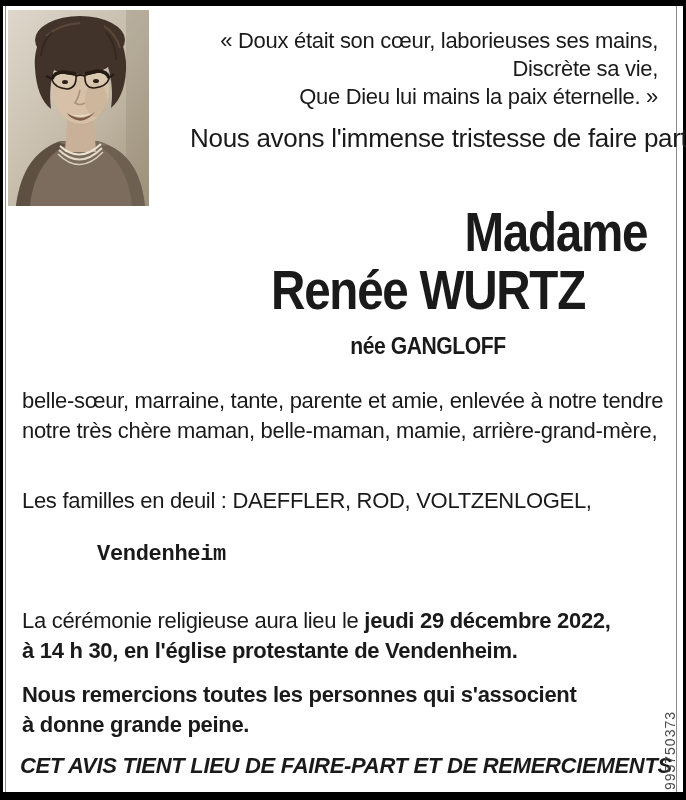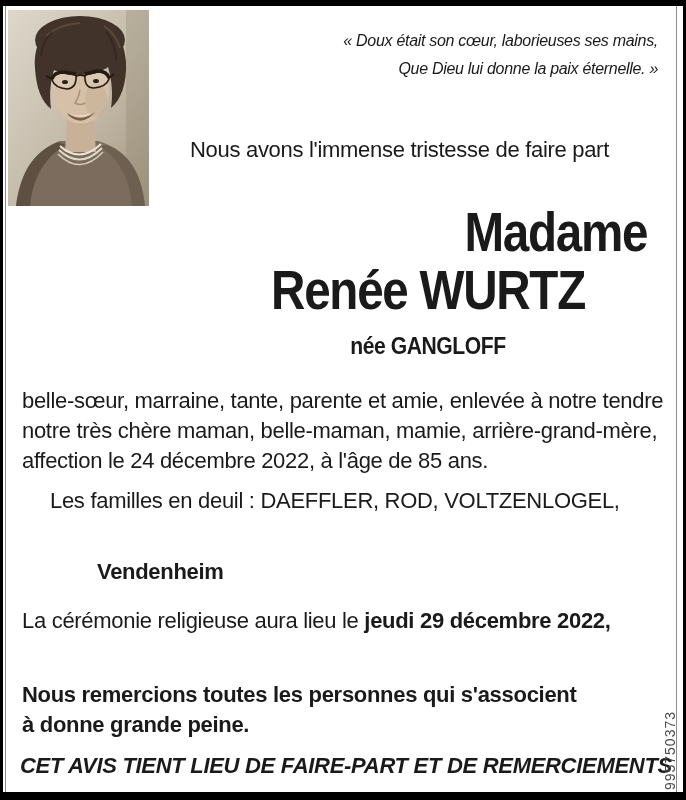--- a/index.html
+++ b/index.html
@@ -16,25 +16,25 @@
   
   .rule{position:absolute;top:6px;height:786px;width:1px;background:#8d8d8d;}
   .rule.l{left:5px;}
   .rule.r{left:676px;}
 
   .abs{position:absolute;}
 
   .photo{left:8px;top:10px;width:141px;height:196px;display:block;}
 
   .epigraph{
-    right:28px;top:27px;text-align:right;font-style:italic;
-    font-size:16px;line-height:28px;letter-spacing:-0.3px;white-space:nowrap;
+    right:28px;top:27px;text-align:right;
+    font-size:22px;line-height:28px;letter-spacing:-0.3px;white-space:nowrap;
   }
   .intro{
-    left:190px;top:135px;font-size:22px;line-height:30px;letter-spacing:-0.3px;white-space:nowrap;
+    left:190px;top:123px;font-size:26px;line-height:30px;letter-spacing:-0.3px;white-space:nowrap;
   }
   .name-block{left:170px;width:516px;text-align:center;}
   .name-line{
     font-weight:bold;font-size:56px;line-height:56px;letter-spacing:-1.5px;
     transform:scaleX(0.85);transform-origin:50% 50%;white-space:nowrap;
   }
   .maiden{
     font-weight:bold;font-size:24px;line-height:24px;letter-spacing:-0.5px;
     transform:scaleX(0.88);transform-origin:50% 50%;white-space:nowrap;
   }
@@ -104,51 +104,52 @@
   <path d="M59,103 Q73,113 87,102 Q75,117 61,106 Z" fill="#7d5c48"></path>
   <path d="M62,104 Q73,110 84,103 Q73,107 62,104 Z" fill="#e9dec9"></path>
 
   <path d="M52,136 Q72,154 93,134" stroke="#ece5d5" stroke-width="2" fill="none"></path>
   <path d="M51,140 Q72,160 94,138" stroke="#e3dbc8" stroke-width="2" fill="none"></path>
   <path d="M50,144 Q72,166 95,142" stroke="#d8cfba" stroke-width="1.6" fill="none"></path>
 </svg>
 
 <div class="abs epigraph">
   <div>« Doux était son cœur, laborieuses ses mains,</div>
-  <div>Que Dieu lui donne la paix éternelle. »</div>
+  <div>Discrète sa vie,</div>
+  <div>Que Dieu lui mains la paix éternelle. »</div>
 </div>
 
 <div class="abs intro">
   <div>Nous avons l'immense tristesse de faire part</div>
 </div>
 
 <div class="abs name-block" style="top:204px;text-align:right;">
   <div class="name-line">Madame</div>
 </div>
 <div class="abs name-block" style="top:262px;">
   <div class="name-line">Renée WURTZ</div>
 </div>
 <div class="abs name-block" style="top:334px;">
   <div class="maiden">née GANGLOFF</div>
 </div>
 
 <div class="abs para" style="top:386px;">
   <div>belle-sœur, marraine, tante, parente et amie, enlevée à notre tendre</div>
   <div>notre très chère maman, belle-maman, mamie, arrière-grand-mère,</div>
-  <div>affection le 24 décembre 2022, à l'âge de 85 ans.</div>
 </div>
 
-<div class="abs para" style="top:486px;margin-left:28px;">
+<div class="abs para" style="top:486px;">
   <div>Les familles en deuil : DAEFFLER, ROD, VOLTZENLOGEL,</div>
 </div>
 
-<div class="abs city" style="top:557px;">Vendenheim</div>
+<div class="abs city" style="top:540px;font-family:Liberation Mono, monospace;">Vendenheim</div>
 
 <div class="abs para" style="top:606px;">
   <div><span>La cérémonie religieuse aura lieu le </span><strong>jeudi 29 décembre 2022,</strong></div>
+  <div><strong>à 14 h 30, en l'église protestante de Vendenheim.</strong></div>
 </div>
 
 <div class="abs para" style="top:680px;font-weight:bold;">
   <div>Nous remercions toutes les personnes qui s'associent</div>
   <div>à donne grande peine.</div>
 </div>
 
 <div class="abs footer-line" style="top:751px;">CET AVIS TIENT LIEU DE FAIRE-PART ET DE REMERCIEMENTS</div>
 
 <div class="abs refnum">995750373</div>

